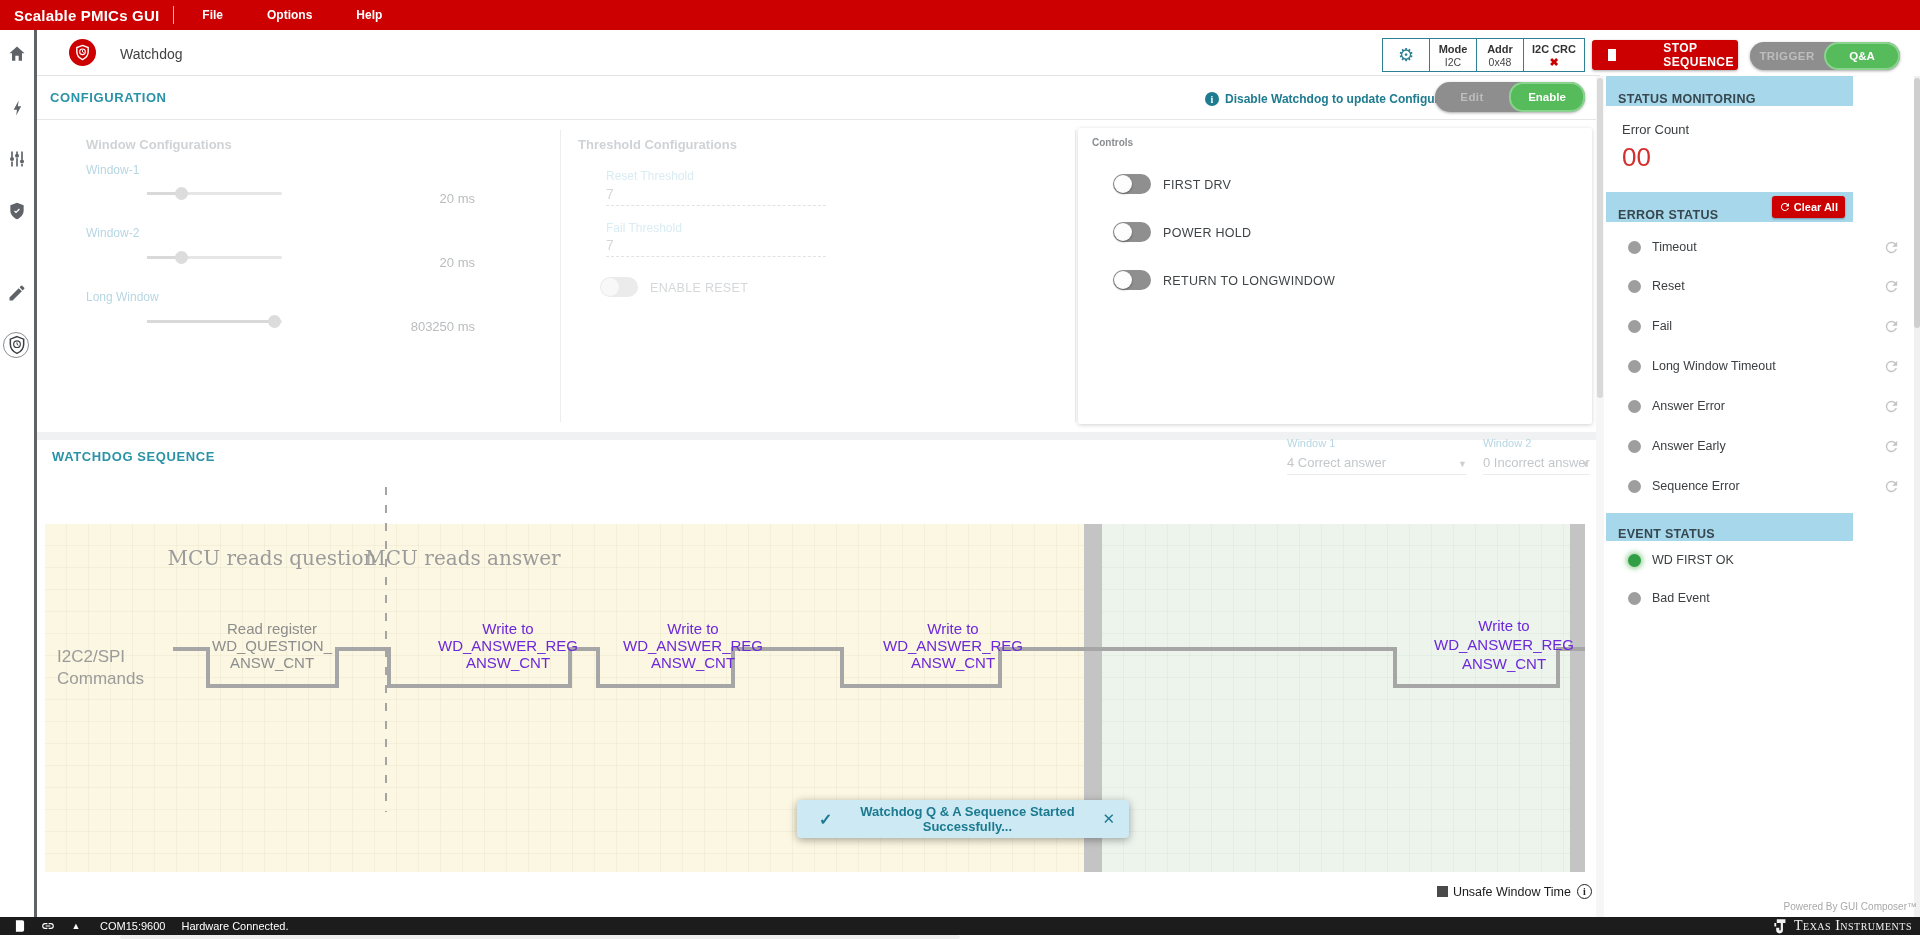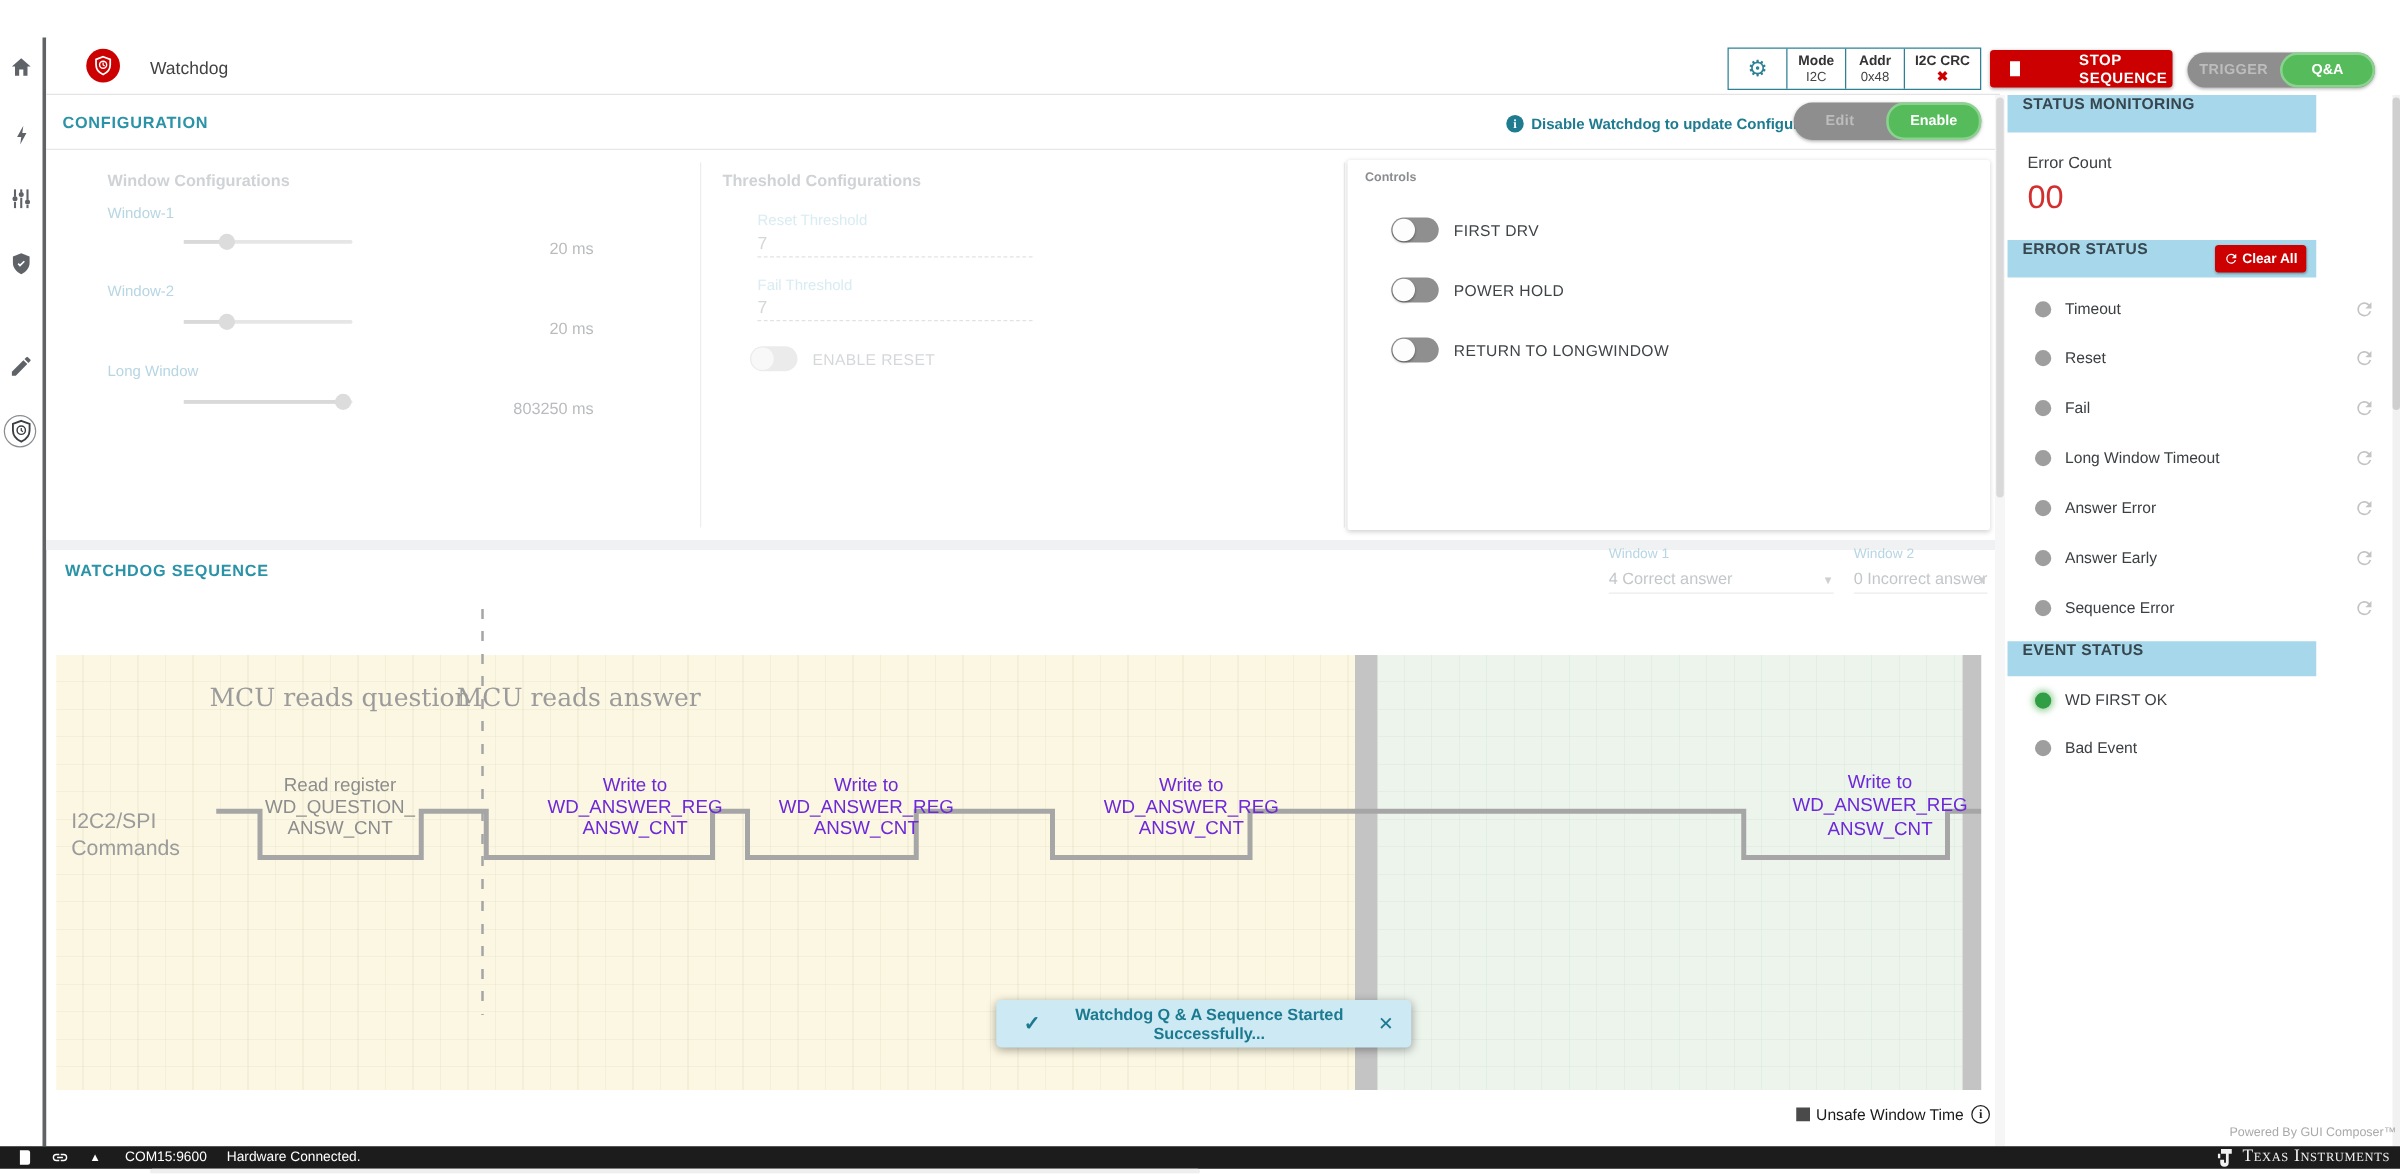--- a/index.html
+++ b/index.html
@@ -98,21 +98,21 @@
               font-size:10px;font-weight:bold;color:#222;display:flex;align-items:center;justify-content:center;
               font-family:"Liberation Serif",serif;}
   
   .toast{left:797px;top:800px;width:332px;height:38px;background:#cde9f3;border-radius:4px;
          box-shadow:0 2px 8px rgba(0,0,0,.35);display:flex;align-items:center;}
   .toast .chk{color:#1b7a8f;font-size:16px;font-weight:bold;margin:0 14px 0 22px;}
   .toast .msg{color:#1b7a8f;font-size:13px;font-weight:bold;flex:1;text-align:center;}
   .toast .x{color:#1b7a8f;font-size:15px;margin:0 14px;cursor:pointer;}
   
   .rpanel{left:1606px;top:76px;width:308px;height:841px;background:#fff;}
-  .band{position:absolute;left:0;width:247px;height:30px;background:#a6d7ea;display:flex;align-items:flex-start;}
+  .band{position:absolute;left:0;width:247px;height:30px;background:#a6d7ea;display:flex;align-items:flex-end;}
   .band .t{color:#37474f;font-weight:bold;font-size:12.5px;letter-spacing:.3px;padding-left:12px;}
   .clearall{position:absolute;right:8px;top:4px;height:22px;background:#cc0000;border-radius:3px;color:#fff;
             font-size:11px;font-weight:bold;display:flex;align-items:center;padding:0 7px;cursor:pointer;
             box-shadow:0 1px 2px rgba(0,0,0,.3);}
   .clearall svg{width:12px;height:12px;margin-right:3px;}
   .strow{position:absolute;left:0;width:308px;height:20px;}
   .dot{position:absolute;left:22px;top:3px;width:13px;height:13px;border-radius:50%;background:#9e9e9e;}
   .dot.green{background:#2f9e44;box-shadow:0 0 5px 2px rgba(76,175,80,.55);}
   .strow .lb{position:absolute;left:46px;top:2px;font-size:12.5px;color:#3c4043;}
   .strow .rf{position:absolute;right:14px;top:1px;width:17px;height:17px;cursor:pointer;}
@@ -132,20 +132,27 @@
   .sb-right{margin-left:auto;display:flex;align-items:center;margin-right:8px;}
   .ti-name{font-family:"Liberation Serif",serif;font-variant:small-caps;font-size:14px;color:#f2f2f2;
            letter-spacing:.5px;margin-left:6px;}
   .hscroll{left:120px;top:935px;width:840px;height:4px;background:#efefef;border-radius:2px;}
 </style>
 </head>
 <body>
 
 <div id="app">
 
+  <div class="ab menubar">
+    <div class="title">Scalable PMICs GUI</div>
+    <div class="sep"></div>
+    <div class="menu-item">File</div>
+    <div class="menu-item">Options</div>
+    <div class="menu-item">Help</div>
+  </div>
 
   <div class="ab sidebar">
     <div class="side-ic" style="top:14px;">
       <svg viewBox="0 0 24 24">
           <path d="M12 3l9 8h-3v9h-4v-6h-4v6H6v-9H3z" fill="currentColor"></path>
         </svg>
     </div>
     <div class="side-ic" style="top:68px;">
       <svg viewBox="0 0 24 24">
           <path d="M11 21l1-7H8l6-11-1 7h4z" fill="currentColor"></path>

